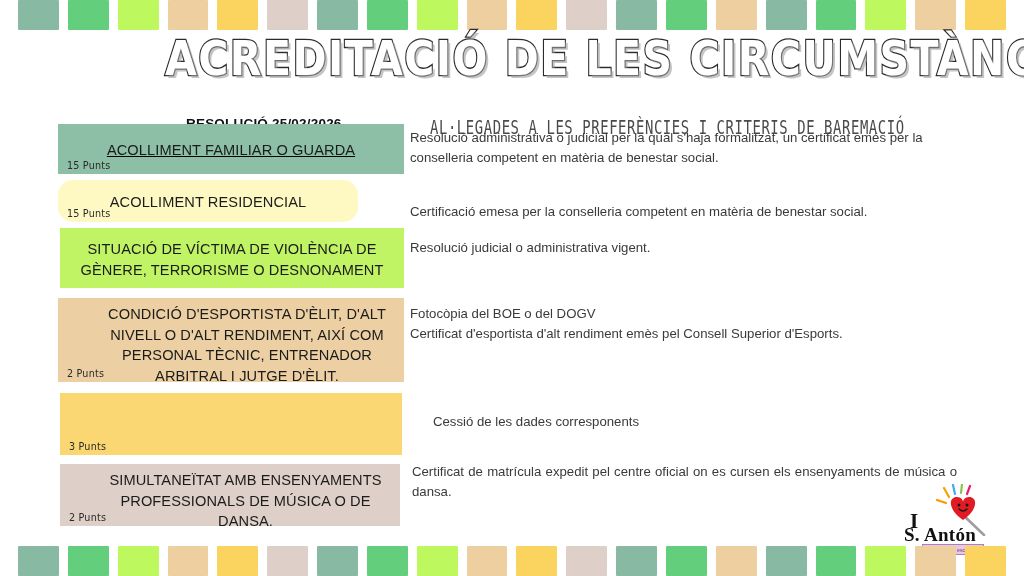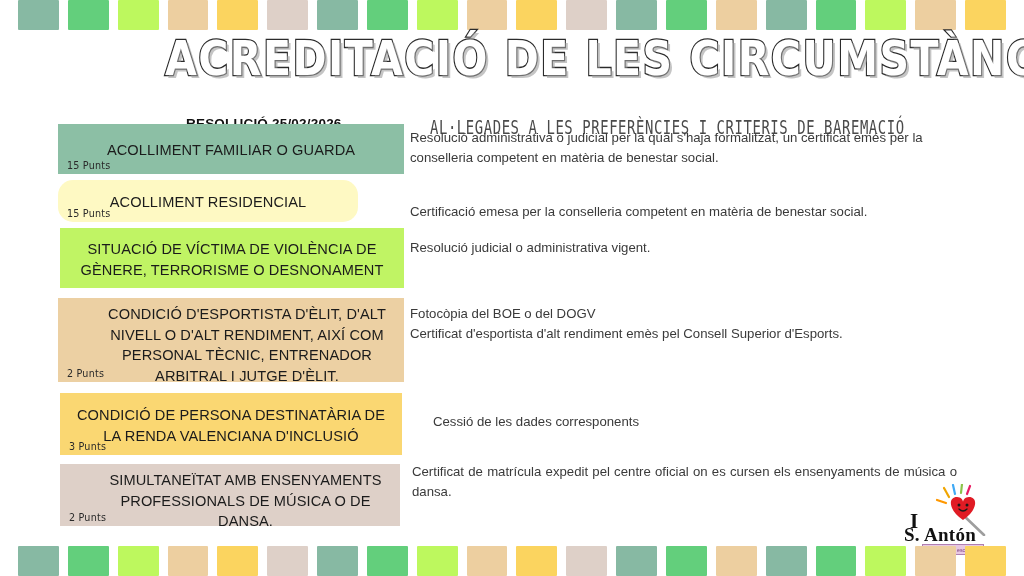--- a/index.html
+++ b/index.html
@@ -216,21 +216,21 @@
     </div>
 
   <div class="header">
     <div class="title">ACREDITACIÓ DE LES CIRCUMSTÀNCIES</div>
     <div class="resolution">RESOLUCIÓ 25/02/2026</div>
     <div class="subtitle">AL·LEGADES A LES PREFERÈNCIES I CRITERIS DE BAREMACIÓ</div>
   </div>
 
   <div class="rows">
       <div class="row" style="top: 0px;">
-        <div class="label-box" style="left: 58px; top: 6px; width: 346px; height: 50px; background: rgb(140, 191, 165);">
+        <div class="label-box" style="left: 58px; top: 6px; width: 346px; height: 50px; background: rgb(140, 191, 165); text-decoration: underline;">
           <div class="label-text">ACOLLIMENT FAMILIAR O GUARDA</div>
           <div class="points">15 Punts</div>
         </div>
         <div class="desc" style="left: 410px; top: 10px; width: 545px;">Resolució administrativa o judicial per la qual s'haja formalitzat, un certificat emés per la conselleria competent en matèria de benestar social.</div>
       </div>
       <div class="row" style="top: 0px;">
         <div class="label-box" style="left: 58px; top: 62px; width: 300px; height: 42px; background: #fef9c3; border-radius: 15px;">
           <div class="label-text">ACOLLIMENT RESIDENCIAL</div>
           <div class="points">15 Punts</div>
         </div>
@@ -245,21 +245,20 @@
       <div class="row" style="top: 0px;">
         <div class="label-box" style="left: 58px; top: 180px; width: 346px; height: 84px; background: rgb(236, 208, 163); padding-left: 40px;">
           <div class="label-text">CONDICIÓ D'ESPORTISTA D'ÈLIT, D'ALT NIVELL O D'ALT RENDIMENT, AIXÍ COM PERSONAL TÈCNIC, ENTRENADOR ARBITRAL I JUTGE D'ÈLIT.</div>
           <div class="points">2 Punts</div>
         </div>
         <div class="desc" style="left: 410px; top: 186px; width: 545px;">Fotocòpia del BOE o del DOGV
 Certificat d'esportista d'alt rendiment emès pel Consell Superior d'Esports.</div>
       </div>
       <div class="row" style="top: 0px;">
         <div class="label-box" style="left: 60px; top: 275px; width: 342px; height: 62px; background: rgb(250, 215, 114);">
-          <div class="label-text">CONDICIÓ DE PERSONA DESTINATÀRIA DE LA RENDA VALENCIANA D'INCLUSIÓ</div>
           <div class="points">3 Punts</div>
         </div>
         <div class="desc" style="left: 426px; top: 294px; width: 545px; margin-left: 7px;">Cessió de les dades corresponents</div>
       </div>
       <div class="row" style="top: 0px;">
         <div class="label-box" style="left: 60px; top: 346px; width: 340px; height: 62px; background: rgb(222, 208, 200); padding-left: 39px;">
           <div class="label-text">SIMULTANEÏTAT AMB ENSENYAMENTS PROFESSIONALS DE MÚSICA O DE DANSA.</div>
           <div class="points">2 Punts</div>
         </div>
         <div class="desc justified" style="left: 412px; top: 344px; width: 545px;">Certificat de matrícula expedit pel centre oficial on es cursen els ensenyaments de música o dansa.</div>

